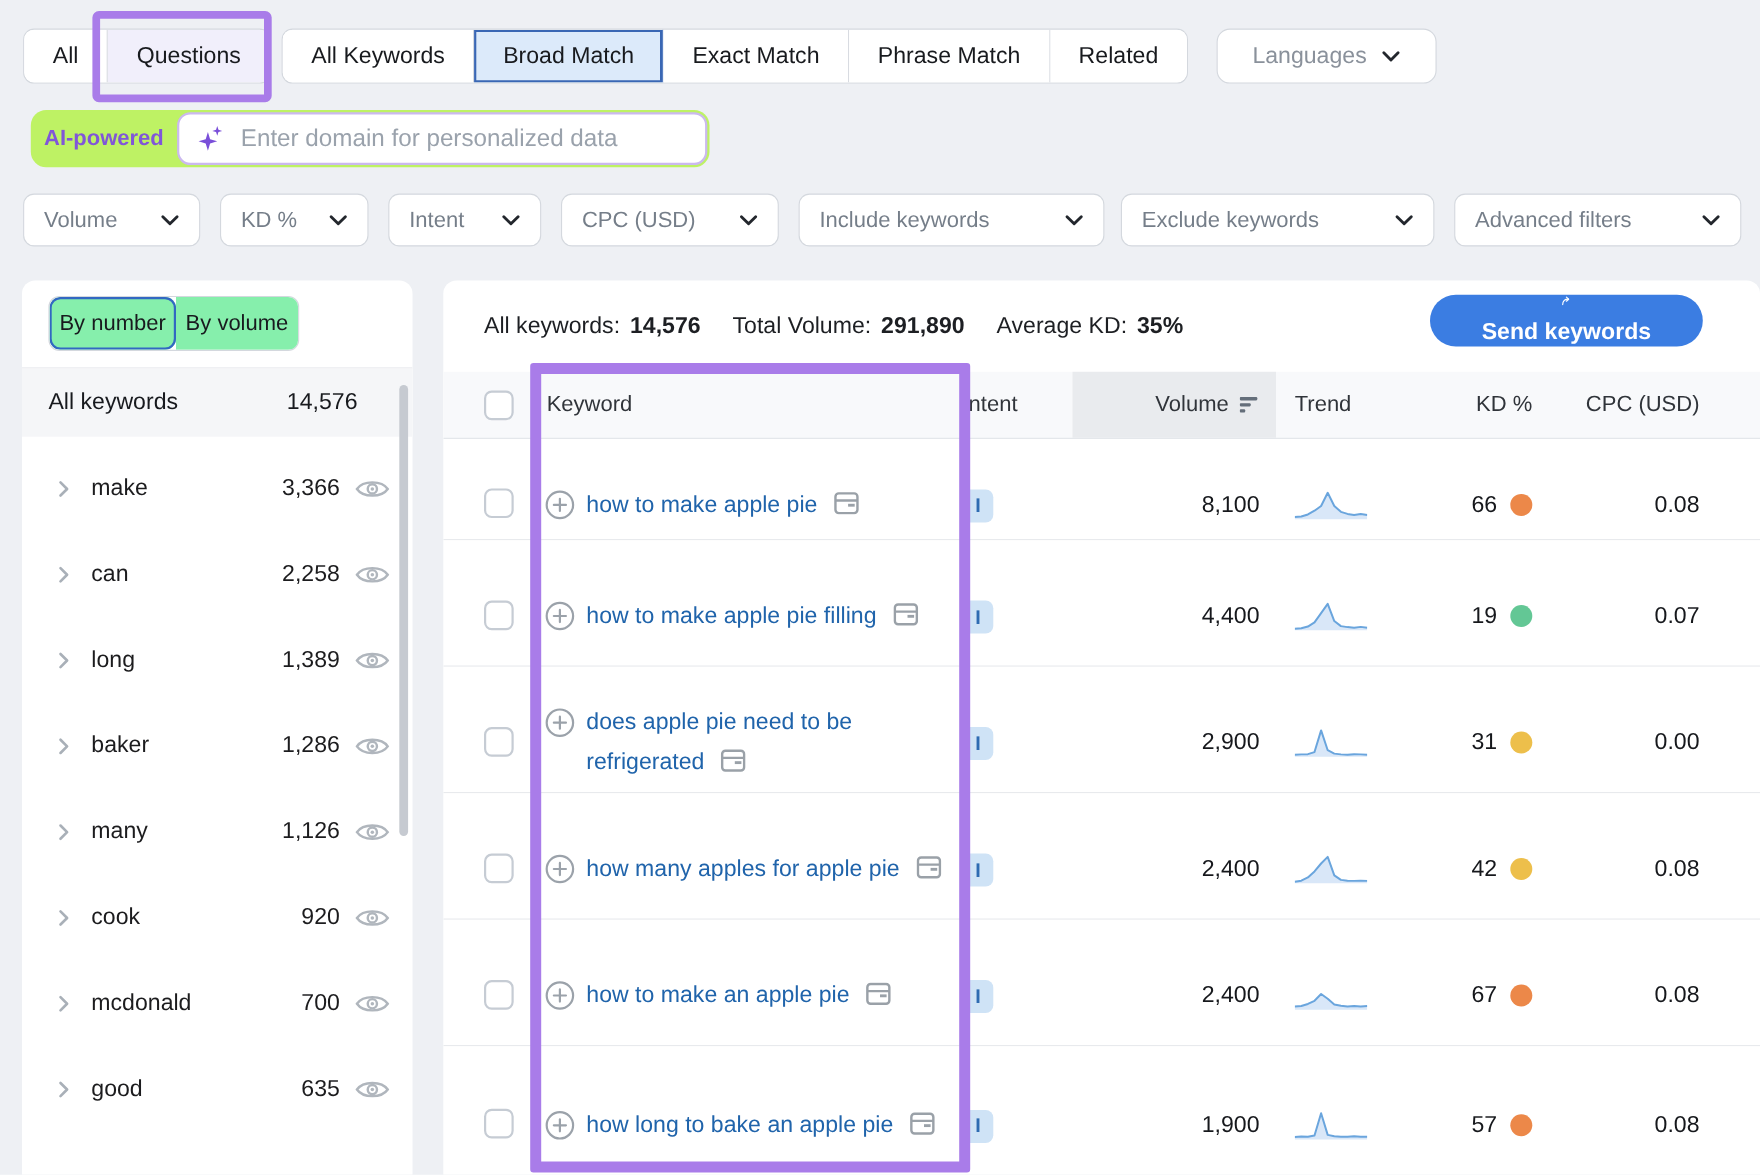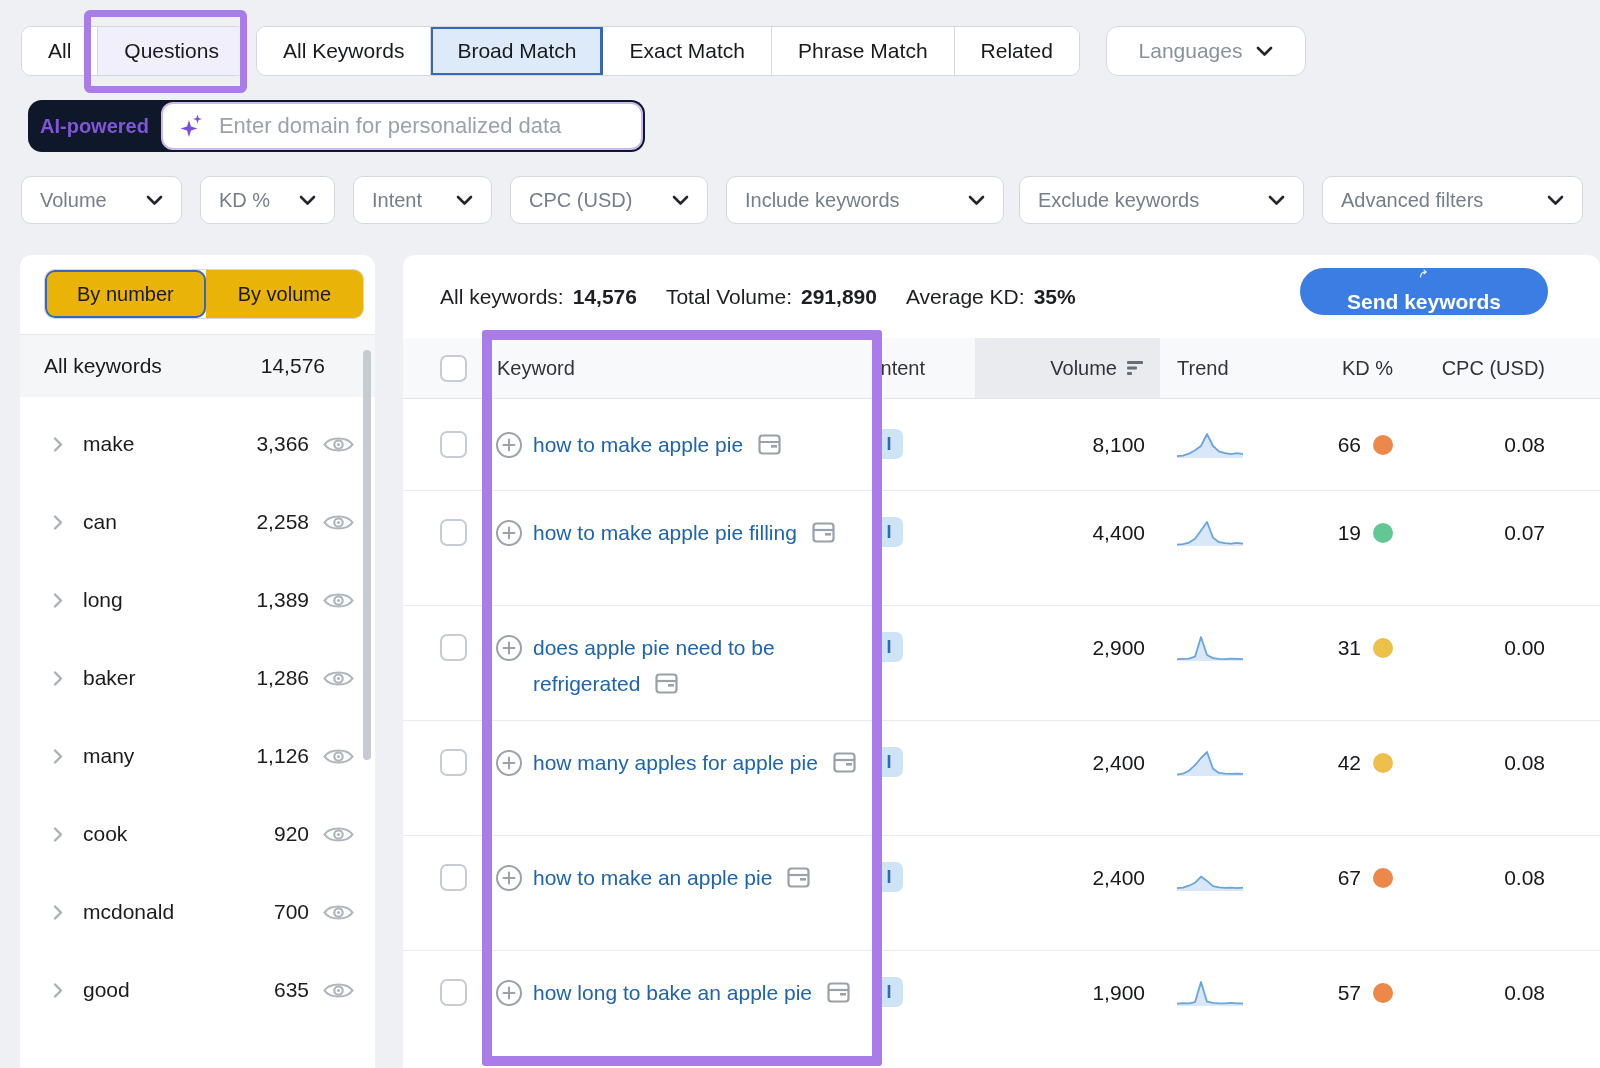--- a/index.html
+++ b/index.html
@@ -24,21 +24,21 @@
   .seg:last-child{border-right:none;}
   .seg-selected{background:#dceafa;box-shadow:inset 0 0 0 2px #3a67b4;border-right-color:#3a67b4;}
   .seg-questions{background:#f1effb;}
   .lang-btn{
     position:absolute;left:1106px;top:26px;width:200px;height:50px;background:#fff;
     border:1px solid #d4d8de;border-radius:12px;display:flex;align-items:center;
     justify-content:center;gap:14px;font-family:inherit;font-size:21px;color:#8a919b;cursor:pointer;
   }
   
   .ai-bar{
-    position:absolute;left:28px;top:100px;height:52px;background:#0f172a;border-radius:14px;
+    position:absolute;left:28px;top:100px;height:52px;background:#bef264;border-radius:14px;
     display:flex;align-items:center;padding:0 2px 0 12px;gap:12px;
   }
   .ai-badge{font-size:20px;font-weight:600;color:#8056d8;}
   .ai-input{
     width:482px;height:48px;background:#fff;border:2px solid #cbb9ef;border-radius:12px;
     box-sizing:border-box;display:flex;align-items:center;gap:14px;padding:0 16px;cursor:text;
   }
   .ai-placeholder{font-size:22px;color:#9aa2ac;white-space:nowrap;}
   
   .filter-row{position:absolute;left:0;top:176px;width:1600px;height:48px;}
@@ -53,22 +53,22 @@
     border-radius:12px 12px 0 0;overflow:hidden;
   }
   .main{
     position:absolute;left:403px;top:255px;width:1197px;height:813px;background:#fff;
     border-radius:12px 12px 0 0;overflow:hidden;
   }
   
   .sb-toggle-wrap{padding:14px 0 15px 24px;border-bottom:1px solid #e5e7eb;}
   .sb-toggle{display:inline-flex;height:48px;border:1px solid #d4d8de;border-radius:10px;overflow:hidden;}
   .sb-toggle .tseg{
-    border:none;background:#eab308;font-family:inherit;font-size:20px;color:#181a1e;
-    padding:0 32px;display:flex;align-items:center;cursor:pointer;height:100%;box-sizing:border-box;
+    border:none;background:#86efac;font-family:inherit;font-size:20px;color:#181a1e;
+    padding:0 9px;display:flex;align-items:center;cursor:pointer;height:100%;box-sizing:border-box;
   }
   .tseg-selected{background:#e7f0fb;box-shadow:inset 0 0 0 2px #3268c2;border-radius:10px;}
   .sb-allkw{
     height:62px;background:#f5f6f8;display:flex;align-items:center;
     padding:0 50px 0 24px;box-sizing:border-box;font-size:21px;
   }
   .sb-allkw .lbl{flex:1;}
   .sb-list{padding-top:8px;}
   .sb-row{height:78px;display:flex;align-items:center;padding:0 20px 0 33px;box-sizing:border-box;cursor:pointer;}
   .sb-row .chev{flex:none;margin-right:20px;}
@@ -99,21 +99,21 @@
   .thead>div{display:flex;align-items:center;}
   .thead .col-kw{padding-left:2px;box-sizing:border-box;}
   .thead .col-vol{background:#e9ebee;gap:10px;}
   .thead .col-cpc{justify-content:flex-end;display:flex;}
   .cb{
     display:inline-block;width:27px;height:27px;background:#fff;border:2px solid #c6ccd4;
     border-radius:7px;box-sizing:border-box;cursor:pointer;
   }
   .thead .cb{margin:0;}
   .trow{
-    display:flex;align-items:flex-start;border-bottom:1px solid #e8eaed;box-sizing:border-box;
+    display:flex;align-items:center;border-bottom:1px solid #e8eaed;box-sizing:border-box;
     font-size:21px;color:#16181c;
   }
   .trow .col-check{padding-top:4px;}
   .kw-cell{display:flex;gap:10px;align-items:flex-start;}
   .kw-text{color:#2064ab;line-height:36px;cursor:pointer;}
   .kw-text .serp{vertical-align:-3px;margin-left:9px;}
   .plus-ic{flex:none;margin-top:4px;cursor:pointer;}
   .intent-badge{
     width:28px;height:30px;background:#cfe3f6;border-radius:7px;display:flex;align-items:center;
     justify-content:center;font-size:18px;font-weight:700;color:#2e6bb2;margin-top:2px;

